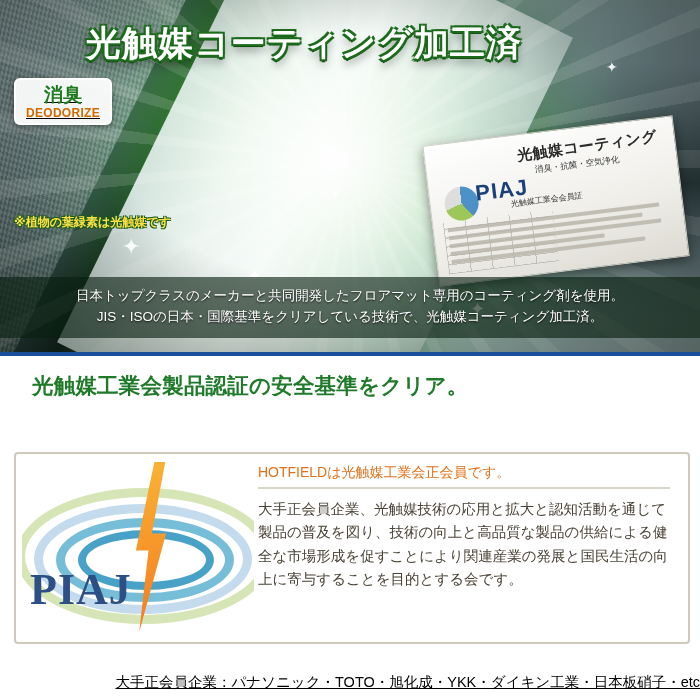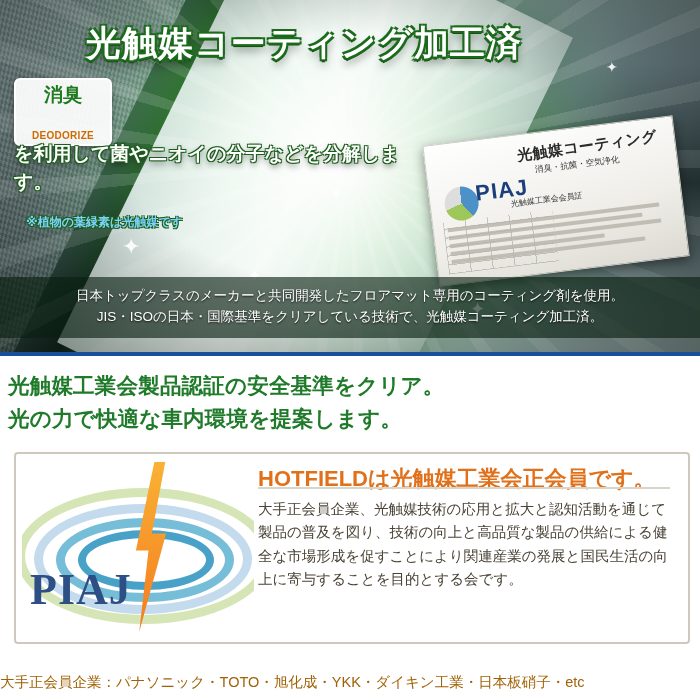--- a/index.html
+++ b/index.html
@@ -126,36 +126,36 @@
     position:absolute;left:14px;top:78px;display:flex;gap:10px;
   }
   .badge{
     background:rgba(255,255,255,.93);
     border:2px solid #ffffff;
     border-radius:6px;
     padding:4px 10px 3px;
     text-align:center;
     box-shadow:0 2px 6px rgba(0,0,0,.35);
     min-width:74px;
+    text-decoration:underline;
   }
   .badge .jp{font-size:19px;font-weight:bold;color:#1f7a1f;line-height:1.15;}
-  .badge .en{font-size:10px;font-weight:bold;color:#d06a00;letter-spacing:.3px;margin-top:24px;}
+  .badge .en{font-size:12px;font-weight:bold;color:#d06a00;letter-spacing:.3px;}
   .badge.wide{min-width:118px;}
 
   
   .lead{
     position:absolute;left:14px;top:140px;width:420px;
     font-size:19px;font-weight:bold;color:#ffffff;line-height:1.45;
     text-shadow:1px 1px 0 #1b5e1b,-1px 1px 0 #1b5e1b,1px -1px 0 #1b5e1b,-1px -1px 0 #1b5e1b,0 3px 6px rgba(0,0,0,.6);
   }
   .lead-note{
     position:absolute;left:14px;top:214px;width:300px;
-    font-size:12px;color:#7dd3fc;font-weight:bold;
+    font-size:12px;color:#fde047;font-weight:bold;
     text-shadow:1px 1px 0 #1b5e1b,-1px 1px 0 #1b5e1b,1px -1px 0 #1b5e1b,-1px -1px 0 #1b5e1b;
-    padding-left:12px;
   }
 
   
   .info-strip{
     position:absolute;left:0;bottom:14px;width:700px;
     background:rgba(8,30,16,.62);
     padding:9px 0 10px;
   }
   .info-strip p{
     margin:0;text-align:center;color:#ffffff;font-size:13.5px;line-height:1.55;
@@ -164,32 +164,32 @@
   .blue-rule{
     position:absolute;left:0;top:352px;width:700px;height:4px;background:#1b4f9b;
   }
 
   
   .bottom{
     position:absolute;left:0;top:356px;width:700px;height:344px;
     background:#ffffff;
   }
   .b-head{
-    padding:14px 8px 0;
+    padding:14px 32px 0;
     font-size:21.5px;font-weight:bold;color:#1f7a2a;line-height:1.55;
     letter-spacing:.2px;
   }
   .card{
     position:absolute;left:14px;top:96px;width:672px;height:188px;
     border:2px solid #cfc9bd;border-radius:4px;background:#ffffff;
     overflow:hidden;
   }
   .card-title{
     position:absolute;left:242px;top:10px;
-    font-size:22px;font-weight:bold;color:#3b3b3b;
+    font-size:14px;font-weight:normal;color:#3b3b3b;
   }
   .card-title .hl{color:#e0711a;}
   .card-title .gr{color:#e0711a;}
   .card-underline{
     position:absolute;left:242px;top:33px;width:412px;height:2px;background:#d9d4c8;
   }
   .card-body{
     position:absolute;left:242px;top:44px;width:416px;
     font-size:14.5px;color:#4a4336;line-height:1.62;
   }
@@ -208,22 +208,22 @@
     position:absolute;left:108px;top:2px;width:42px;height:170px;
     background:linear-gradient(180deg,#f9b234,#f47b20);
     clip-path:polygon(58% 0%,14% 52%,44% 52%,22% 100%,86% 42%,52% 42%,84% 0%);
   }
   .piaj-art .word{
     position:absolute;left:8px;top:104px;
     font-size:44px;font-weight:bold;color:#2e4f86;letter-spacing:1px;
     font-family:"Liberation Serif","DejaVu Serif",serif;
   }
   .members{
-    position:absolute;left:0;bottom:8px;width:700px;text-align:left;
-    font-size:14.5px;color:#a16207;
+    position:absolute;left:0;bottom:8px;width:700px;text-align:right;
+    font-size:14.5px;color:#000000;text-decoration:underline;
   }
 </style>
 </head>
 <body>
 
 <div class="page">
 
   <div class="top">
     <div class="photo-base"></div>
     <div class="carpet-left"></div>
@@ -258,36 +258,34 @@
     <div class="headline">光触媒コーティング加工済</div>
 
     <div class="badges">
       <div class="badge">
         <div class="jp">消臭</div>
         <div class="en">DEODORIZE</div>
       </div>
     </div>
 
     <div class="lead">
-      <div>を利用して菌やニオイの分子などを分解します。</div>
     </div>
     <div class="lead-note">※植物の葉緑素は光触媒です</div>
 
     <div class="info-strip">
       <p>日本トップクラスのメーカーと共同開発したフロアマット専用のコーティング剤を使用。</p>
       <p>JIS・ISOの日本・国際基準をクリアしている技術で、光触媒コーティング加工済。</p>
     </div>
   </div>
 
   <div class="blue-rule"></div>
 
   <div class="bottom">
     <div class="b-head">
       <div>光触媒工業会製品認証の安全基準をクリア。</div>
-      <div>光の力で快適な車内環境を提案します。</div>
     </div>
 
     <div class="card">
       <div class="piaj-art">
         <div class="ring r1"></div>
         <div class="ring r2"></div>
         <div class="ring r3"></div>
         <div class="ring r4"></div>
         <div class="bolt"></div>
         <div class="word">PIAJ</div>

